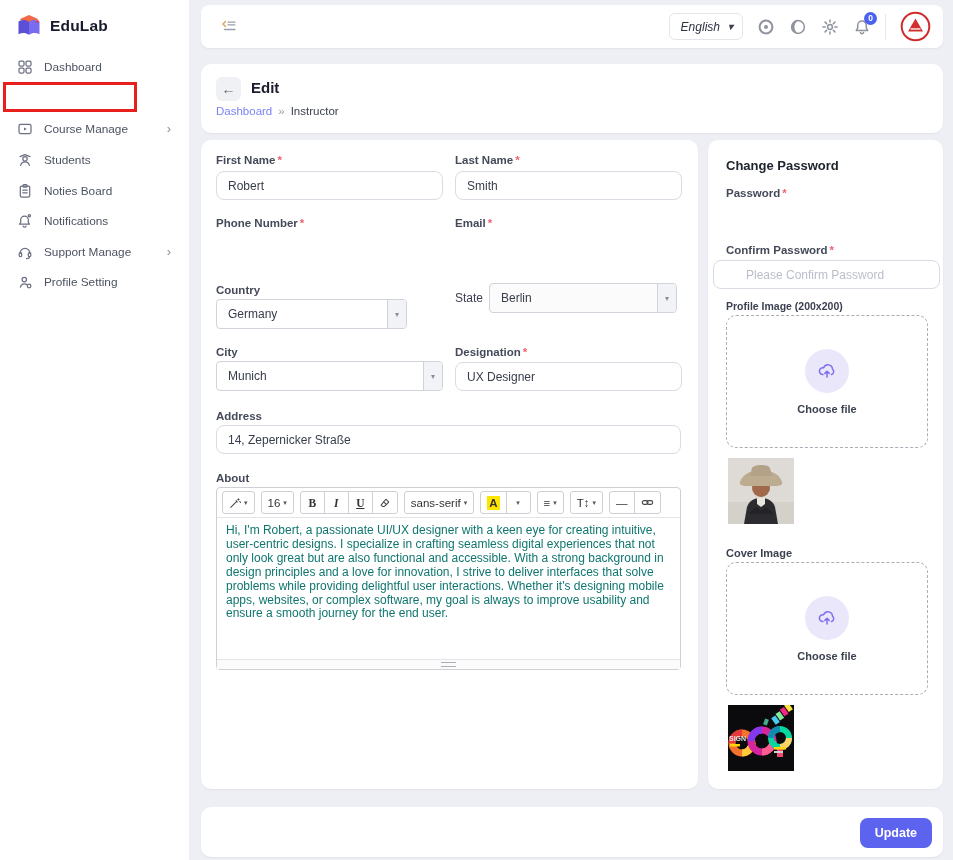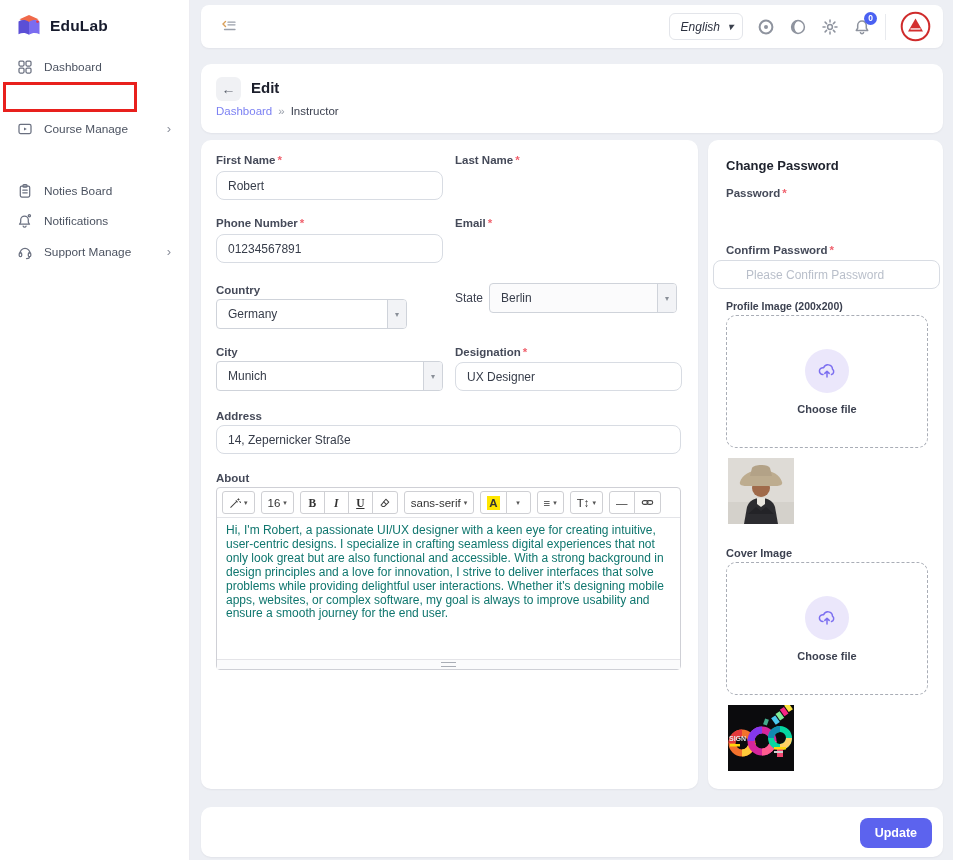--- a/index.html
+++ b/index.html
@@ -123,20 +123,30 @@
       <span class="sicon">
         <svg viewBox="0 0 16 16" fill="none" stroke="currentColor" stroke-width="1.25" stroke-linecap="round" stroke-linejoin="round">
           <rect x="2" y="3.4" width="12" height="9.2" rx="1.5"></rect>
             <path d="M7 6.4v3.2l2.8-1.6z" fill="currentColor" stroke="none"></path>
         </svg>
       </span>
       <span class="lbl">Course Manage</span>
       <span class="chev">›</span>
     </div>
 
+    <div class="side-item" style="top:146px;">
+      <span class="sicon">
+        <svg viewBox="0 0 16 16" fill="none" stroke="currentColor" stroke-width="1.25" stroke-linecap="round" stroke-linejoin="round">
+          <circle cx="8" cy="6.8" r="2.2"></circle>
+            <path d="M3.6 13.3c.6-2.2 2.3-3.4 4.4-3.4s3.8 1.2 4.4 3.4"></path>
+            <path d="M3 4.6 8 2.6l5 2"></path>
+        </svg>
+      </span>
+      <span class="lbl">Students</span>
+    </div>
 
     <div class="side-item" style="top:177px;">
       <span class="sicon">
         <svg viewBox="0 0 16 16" fill="none" stroke="currentColor" stroke-width="1.25" stroke-linecap="round" stroke-linejoin="round">
           <rect x="3.3" y="3" width="9.4" height="11" rx="1.4"></rect>
             <rect x="6" y="1.6" width="4" height="2.6" rx="0.9"></rect>
             <path d="M5.8 7.2h4.4M5.8 9.8h4.4"></path>
         </svg>
       </span>
       <span class="lbl">Noties Board</span>
@@ -159,20 +169,30 @@
           <path d="M3 9.4a5 5 0 0 1 10 0"></path>
             <rect x="2.2" y="8.7" width="2.5" height="4" rx="1.2"></rect>
             <rect x="11.3" y="8.7" width="2.5" height="4" rx="1.2"></rect>
             <path d="M12.5 12.7c0 1.1-1.4 1.9-3 1.9"></path>
         </svg>
       </span>
       <span class="lbl">Support Manage</span>
       <span class="chev">›</span>
     </div>
 
+    <div class="side-item" style="top:268px;">
+      <span class="sicon">
+        <svg viewBox="0 0 16 16" fill="none" stroke="currentColor" stroke-width="1.25" stroke-linecap="round" stroke-linejoin="round">
+          <circle cx="7.3" cy="5.6" r="2.2"></circle>
+            <path d="M3.4 13.2c.6-2.1 2.1-3.3 4-3.3 1 0 1.9.3 2.6.9"></path>
+            <circle cx="12.1" cy="12" r="1.8"></circle>
+        </svg>
+      </span>
+      <span class="lbl">Profile Setting</span>
+    </div>
 
     <div class="annotation"></div>
   </aside>
 
   <header class="card topbar">
     <span class="collapse-btn">
       <svg viewBox="0 0 18 16" fill="none" stroke-linecap="round">
         <path d="M4.5 3.5 2 6l2.5 2.5" stroke="#d9a05b" stroke-width="1.4"></path>
         <path d="M7 4.2h7M7 6.8h7" stroke="#9aa0aa" stroke-width="1.3"></path>
         <path d="M3.5 11.5h10.5" stroke="#9aa0aa" stroke-width="1.3"></path>
@@ -232,24 +252,24 @@
   </section>
 
   <section class="card form-card">
 
     <span class="label" style="left:15px;top:14px;">
       <span>First Name</span><span class="req">*</span></span>
     <input class="input" style="left: 15px; top: 31px; width: 227px;" value="Robert">
 
     <span class="label" style="left:254px;top:14px;">
       <span>Last Name</span><span class="req">*</span></span>
+    <input class="input" style="left: 254px; top: 31px; width: 227px;" value="Smith">
 
     <span class="label" style="left:15px;top:77px;">
       <span>Phone Number</span><span class="req">*</span></span>
-    <input class="input" style="left: 15px; top: 94px; width: 227px;" value="01234567891">
 
     <span class="label" style="left:254px;top:77px;">
       <span>Email</span><span class="req">*</span></span>
 
     <span class="label" style="left:15px;top:144px;">
       <span>Country</span></span>
     <div class="sel" style="left:15px;top:159px;width:191px;">
       <span class="sel-val">Germany</span>
       <span class="sel-btn">
           <span>▾</span>

